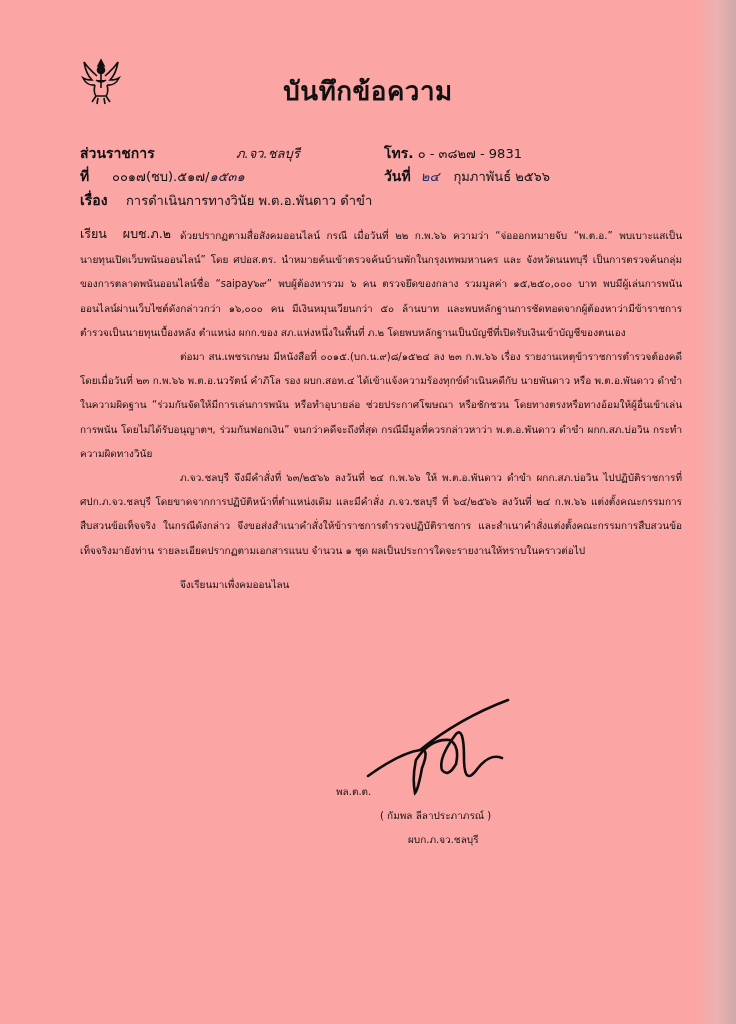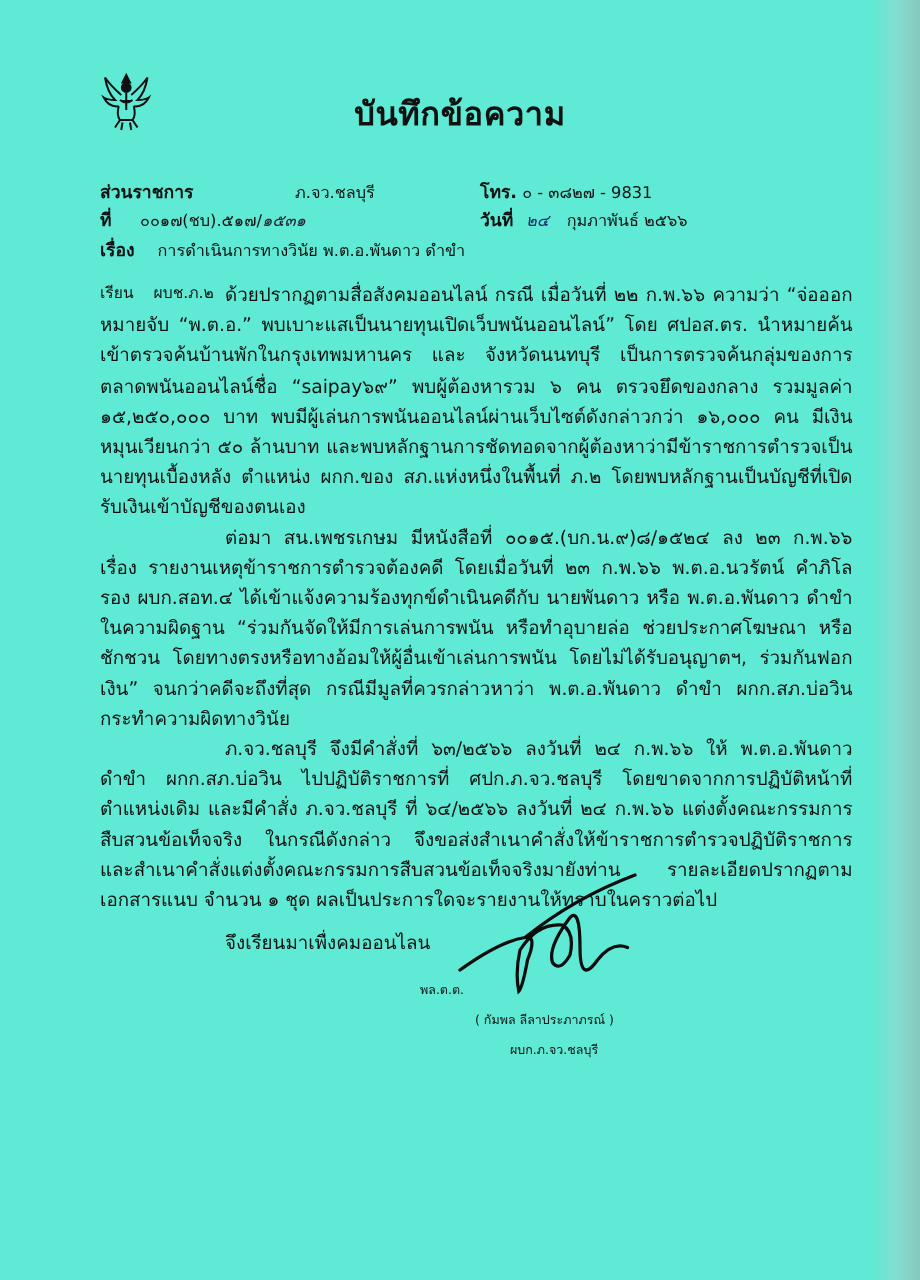--- a/index.html
+++ b/index.html
@@ -2,35 +2,35 @@
 <html><head>
 <meta charset="utf-8">
 <style>
   html, body { margin:0; padding:0; }
   body {
     width:736px; height:1024px; overflow:hidden; position:relative;
     background:#ffffff;
     font-family:"DejaVu Sans", "Liberation Sans", sans-serif;
     color:#111;
   }
-  .page { position:absolute; left:0; top:0; width:736px; height:1024px; background:#5eead4; }
+  .page { position:absolute; left:0; top:0; width:736px; height:1024px; background:#fca5a5; }
   .shade {
     position:absolute; top:0; right:0; width:40px; height:1024px;
     background:linear-gradient(to right, rgba(255,255,255,0) 0%, rgba(200,200,200,0.35) 55%, rgba(170,170,170,0.55) 100%);
   }
   .garuda { position:absolute; left:80px; top:58px; width:42px; height:48px; }
   .title {
     position:absolute; left:0; width:736px; top:70px; text-align:center;
     font-size:26px; font-weight:bold; letter-spacing:0.5px;
   }
   .hdr { position:absolute; font-size:13px; white-space:nowrap;margin-top:22px; }
   .hdr b { font-weight:bold; font-size:14px; }
   .hw { font-family:"DejaVu Serif", serif; font-style:italic; color:#223; }
   .body {
-    position:absolute; left:80px; width:602px; font-size:15px; line-height:24.2px;
+    position:absolute; left:80px; width:602px; font-size:10px; line-height:24.2px;
     text-align:justify;
   }
   .body p { margin:0; }
   .indent { text-indent:100px; }
   .sig { position:absolute; font-size:10px; white-space:nowrap; }
 </style>
 </head>
 <body>
 
 <div class="page">
@@ -46,21 +46,21 @@
       <path d="M16 38 L12 44 M26 38 L30 44 M18 40 L17 46 M24 40 L25 46"></path>
       <path d="M16 22 Q21 26 26 22" fill="#111"></path>
     </g>
   </svg>
 
   <div class="title">บันทึกข้อความ</div>
 
   <div class="hdr" style="left:80px; top:120px;">
     <b>ส่วนราชการ</b>
   </div>
-  <div class="hdr" style="left:236px; top:121px;">ภ.จว.ชลบุรี</div>
+  <div class="hdr" style="left:236px; top:121px;font-style:italic;">ภ.จว.ชลบุรี</div>
   <div class="hdr" style="left:384px; top:120px;">
     <b>โทร.</b>
     <span>๐ - ๓๘๒๗ - 9831</span>
   </div>
 
   <div class="hdr" style="left:80px; top:143px;">
     <b>ที่</b>
   </div>
   <div class="hdr" style="left:112px; top:144px;">
     <span>๐๐๑๗(ชบ).๕๑๗/</span><span class="hw">๑๕๓๑</span>

